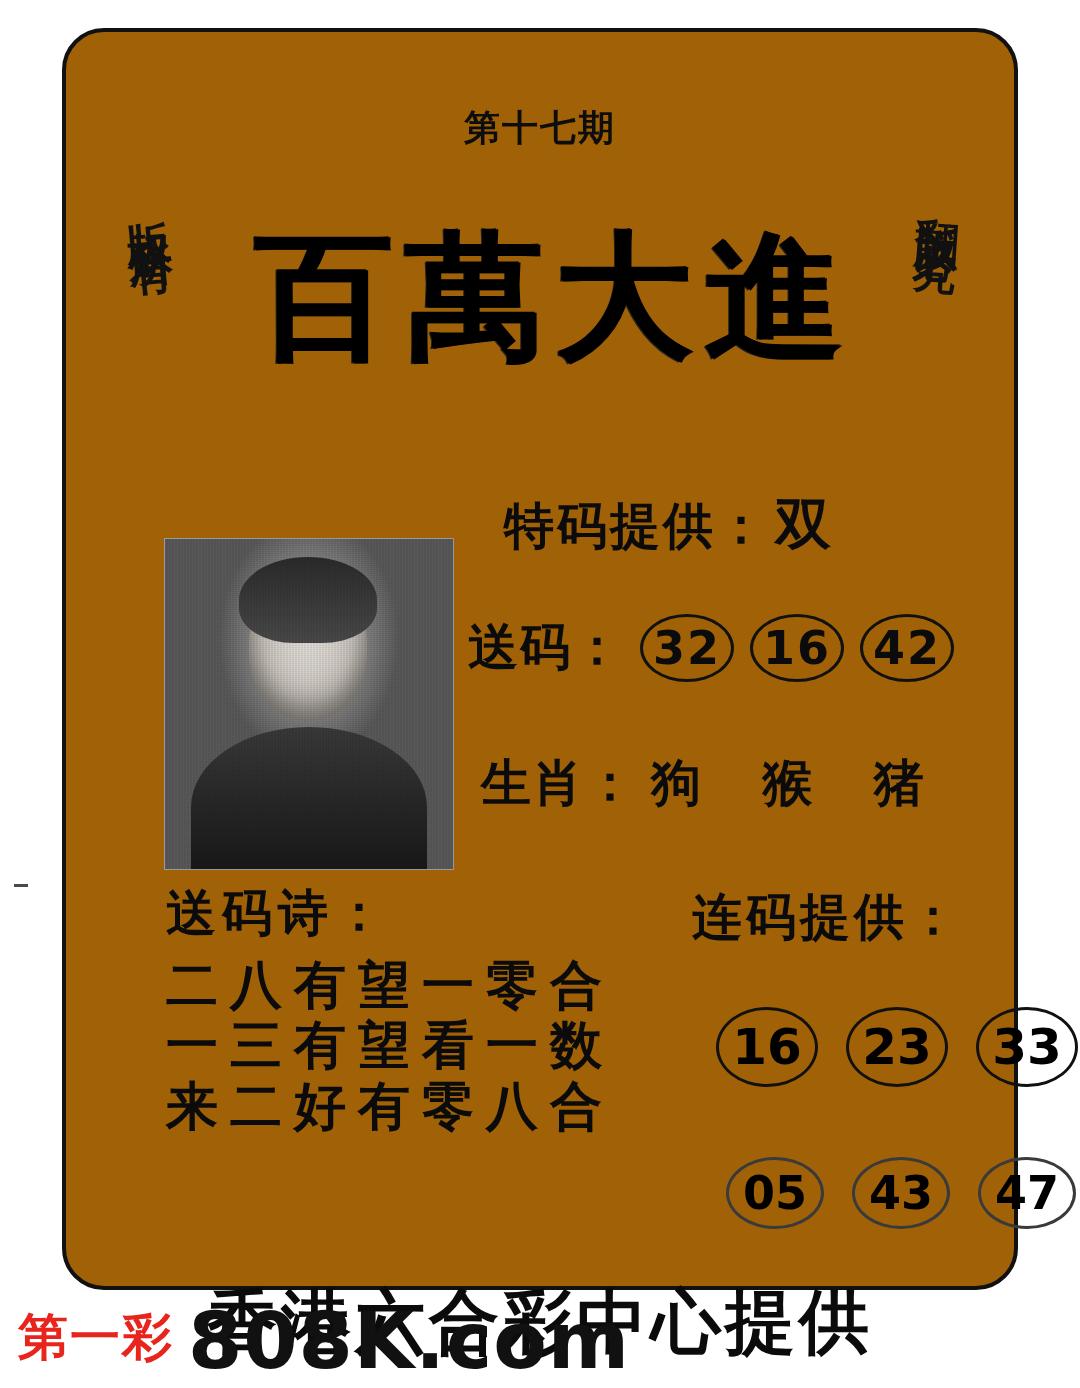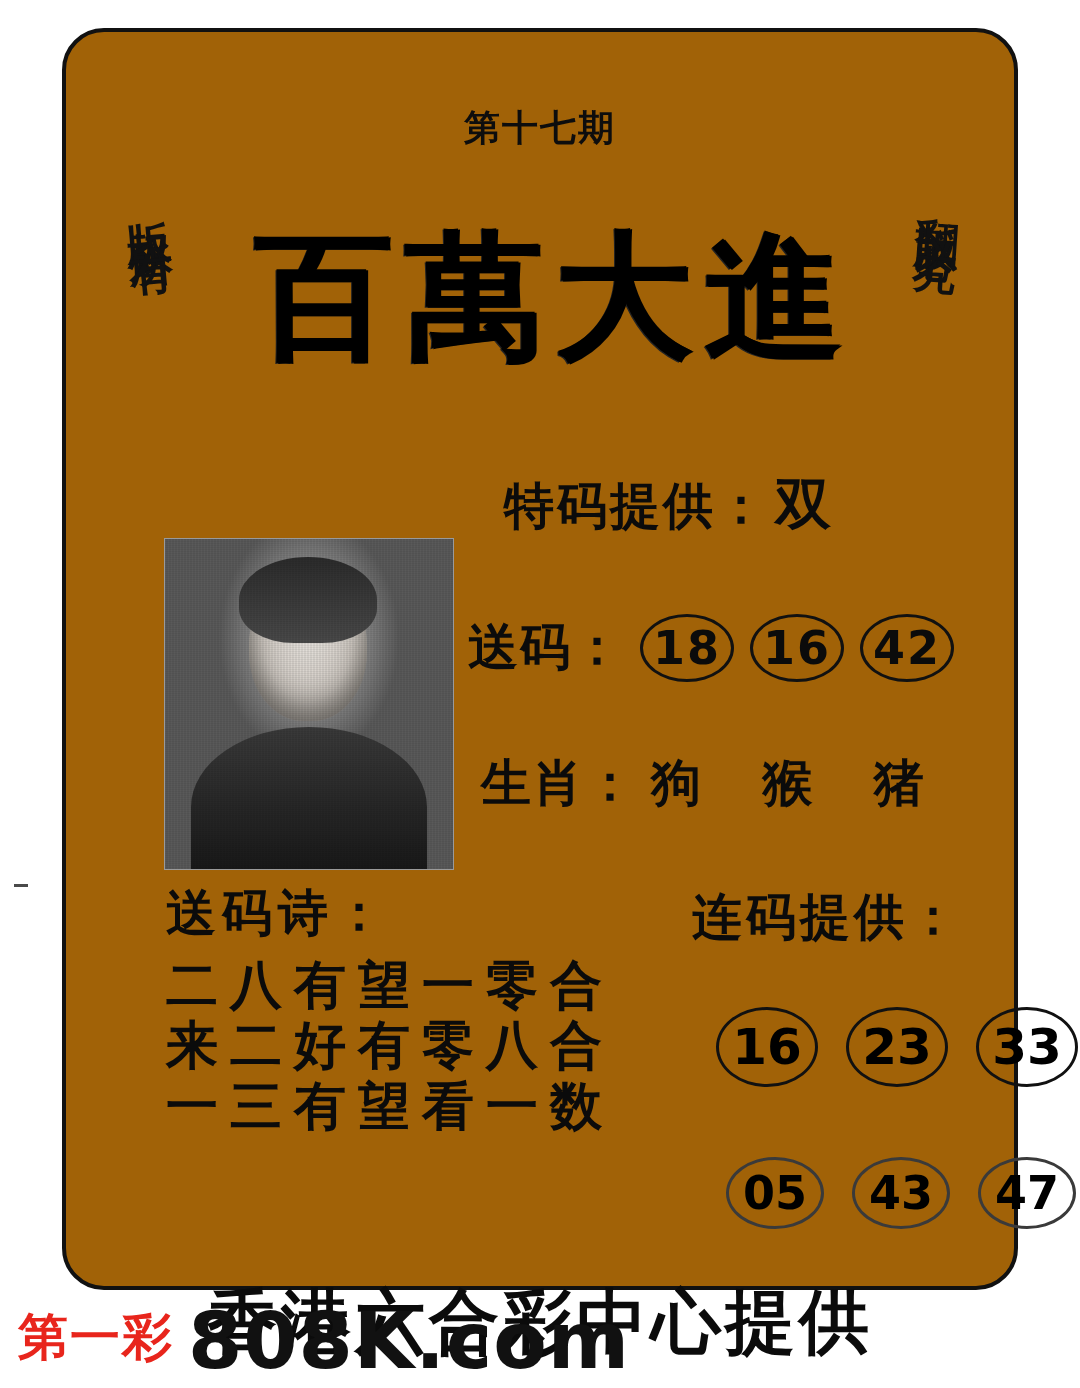--- a/index.html
+++ b/index.html
@@ -135,21 +135,21 @@
   
   .info-line {
     position: absolute;
     font-family: "DejaVu Serif", serif;
     font-weight: bold;
     color: #0b0b0b;
     white-space: nowrap;
   }
   .special {
     left: 438px;
-    top: 435px;
+    top: 455px;
     font-size: 50px;
     letter-spacing: 3px;
   }
   .special .val { font-size: 56px; margin-left: 6px; }
 
   .send-row {
     left: 402px;
     top: 582px;
     font-size: 50px;
     letter-spacing: 2px;
@@ -302,34 +302,34 @@
     <div class="hair"></div>
     <div class="grain"></div>
   </div>
 
   <div class="info-line special">
     <span>特码提供：</span><span class="val">双</span>
   </div>
 
   <div class="info-line send-row">
     <span>送码：</span>
-    <span class="circ">18</span>
+    <span class="circ">32</span>
     <span class="circ">16</span>
     <span class="circ">42</span>
   </div>
 
   <div class="info-line zodiac-row">
     <span>生肖：</span><span class="chars">狗 猴 猪</span>
   </div>
 
   <div class="poem">
     <div class="head"><span>送码诗：</span></div>
     <div class="line">二八有望一零合</div>
+    <div class="line">一三有望看一数</div>
     <div class="line">来二好有零八合</div>
-    <div class="line">一三有望看一数</div>
   </div>
 
   <div class="lianma-title">连码提供：</div>
 
   <div class="lian-row r1">
     <span class="lian-circ">16</span>
     <span class="lian-circ">23</span>
     <span class="lian-circ">33</span>
   </div>
 

